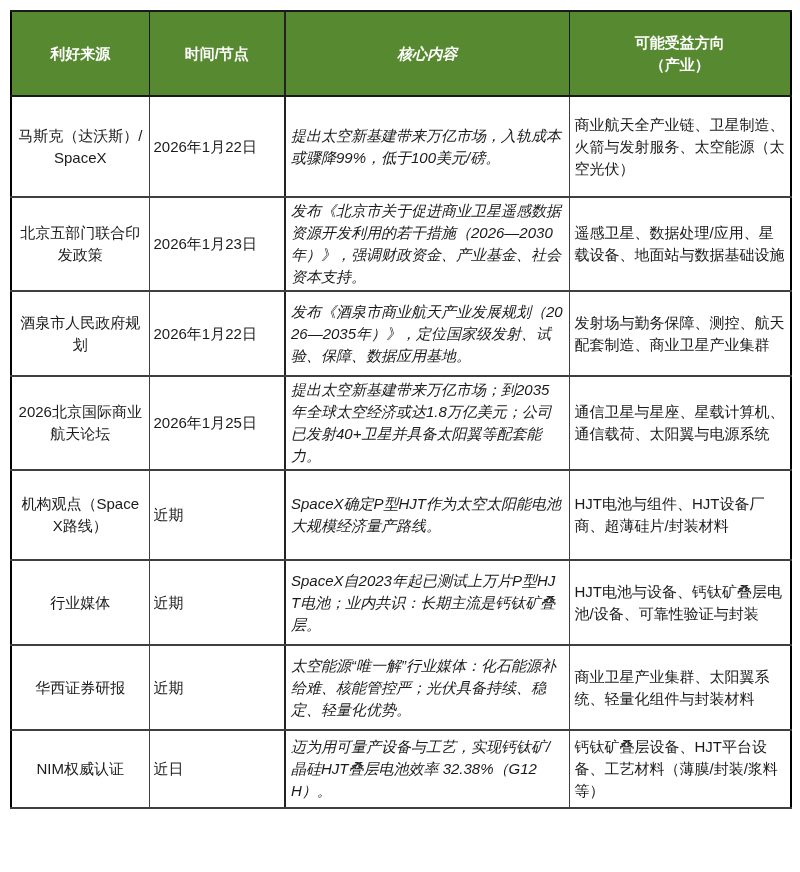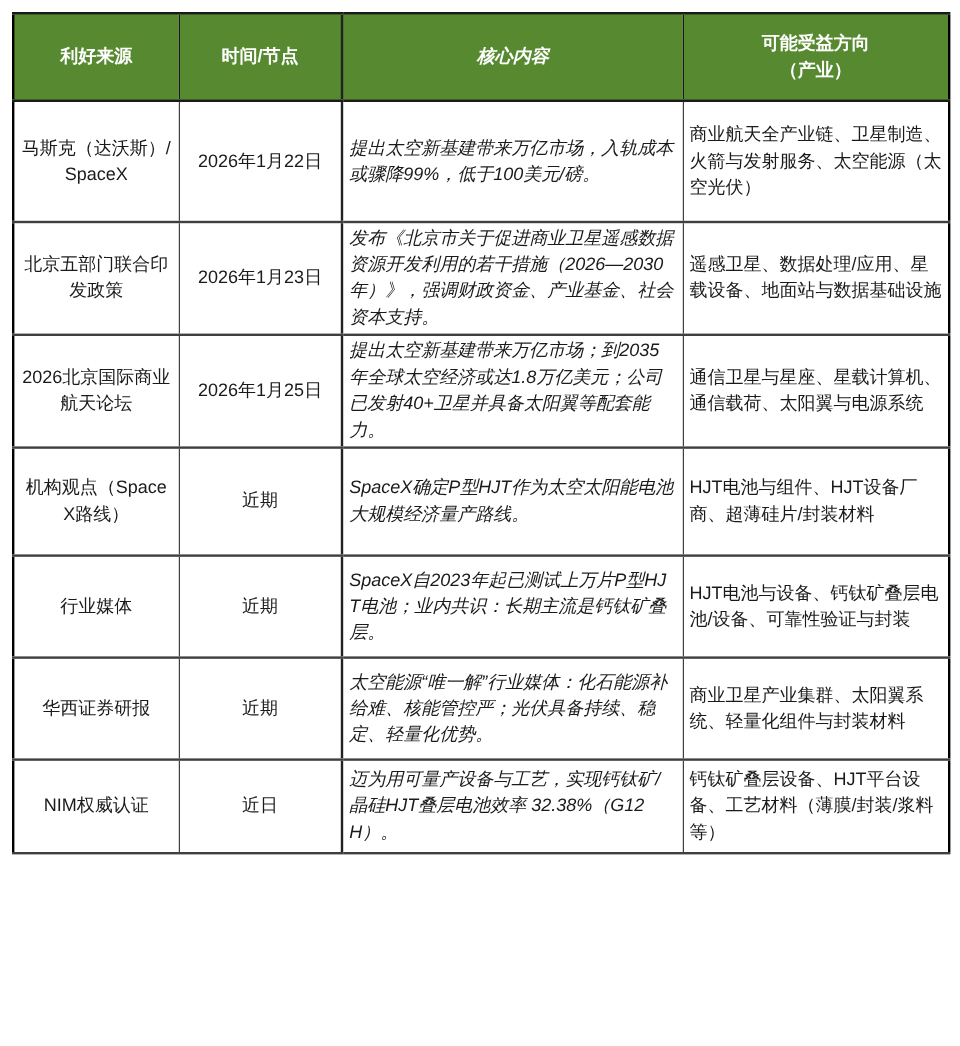--- a/index.html
+++ b/index.html
@@ -28,59 +28,65 @@
   }
   th{
     background:#578A30;
     color:#ffffff;
     font-weight:bold;
     border-color:#1a1a1a;
     text-align:center;
     padding:2px 4px;
   }
   td.c-source{ text-align:center; padding:2px 5px; }
-  td.c-time{   text-align:center; padding:2px 4px; }
+  td.c-time{   text-align:left; padding:2px 4px; }
   td.c-content{ text-align:left; padding:2px 5px; }
   td.c-benefit{ text-align:left; padding:2px 5px;margin-left:37px; }
   
   th.b-heavy, td.b-heavy{ border-left-width:2px; border-left-color:#222222;font-style:italic; }
   .prewrap{ white-space:pre-line; }
 </style>
 </head>
 <body>
 
 <div class="table-wrap">
   <table>
     <colgroup>
       <col style="width:138px">
       <col style="width:136px">
       <col style="width:284px">
       <col style="width:222px">
     </colgroup>
     <thead>
-      <tr style="height:73px">
+      <tr style="height:85px">
         <th>利好来源</th>
         <th>时间/节点</th>
         <th class="b-heavy">核心内容</th>
         <th class="prewrap">可能受益方向
 （产业）</th>
       </tr>
     </thead>
     <tbody>
       <tr style="height:101px">
         <td class="c-source">马斯克（达沃斯）/SpaceX</td>
         <td class="c-time">2026年1月22日</td>
         <td class="c-content b-heavy">提出太空新基建带来万亿市场，入轨成本或骤降99%，低于100美元/磅。</td>
         <td class="c-benefit">商业航天全产业链、卫星制造、火箭与发射服务、太空能源（太空光伏）</td>
       </tr>
       <tr style="height:85px">
         <td class="c-source">北京五部门联合印发政策</td>
         <td class="c-time">2026年1月23日</td>
         <td class="c-content b-heavy">发布《北京市关于促进商业卫星遥感数据资源开发利用的若干措施（2026—2030年）》，强调财政资金、产业基金、社会资本支持。</td>
         <td class="c-benefit">遥感卫星、数据处理/应用、星载设备、地面站与数据基础设施</td>
+      </tr>
+      <tr style="height:85px">
+        <td class="c-source">酒泉市人民政府规划</td>
+        <td class="c-time">2026年1月22日</td>
+        <td class="c-content b-heavy">发布《酒泉市商业航天产业发展规划（2026—2035年）》，定位国家级发射、试验、保障、数据应用基地。</td>
+        <td class="c-benefit">发射场与勤务保障、测控、航天配套制造、商业卫星产业集群</td>
       </tr>
       <tr style="height:85px">
         <td class="c-source">2026北京国际商业航天论坛</td>
         <td class="c-time">2026年1月25日</td>
         <td class="c-content b-heavy">提出太空新基建带来万亿市场；到2035年全球太空经济或达1.8万亿美元；公司已发射40+卫星并具备太阳翼等配套能力。</td>
         <td class="c-benefit">通信卫星与星座、星载计算机、通信载荷、太阳翼与电源系统</td>
       </tr>
       <tr style="height:90px">
         <td class="c-source">机构观点（SpaceX路线）</td>
         <td class="c-time">近期</td>

